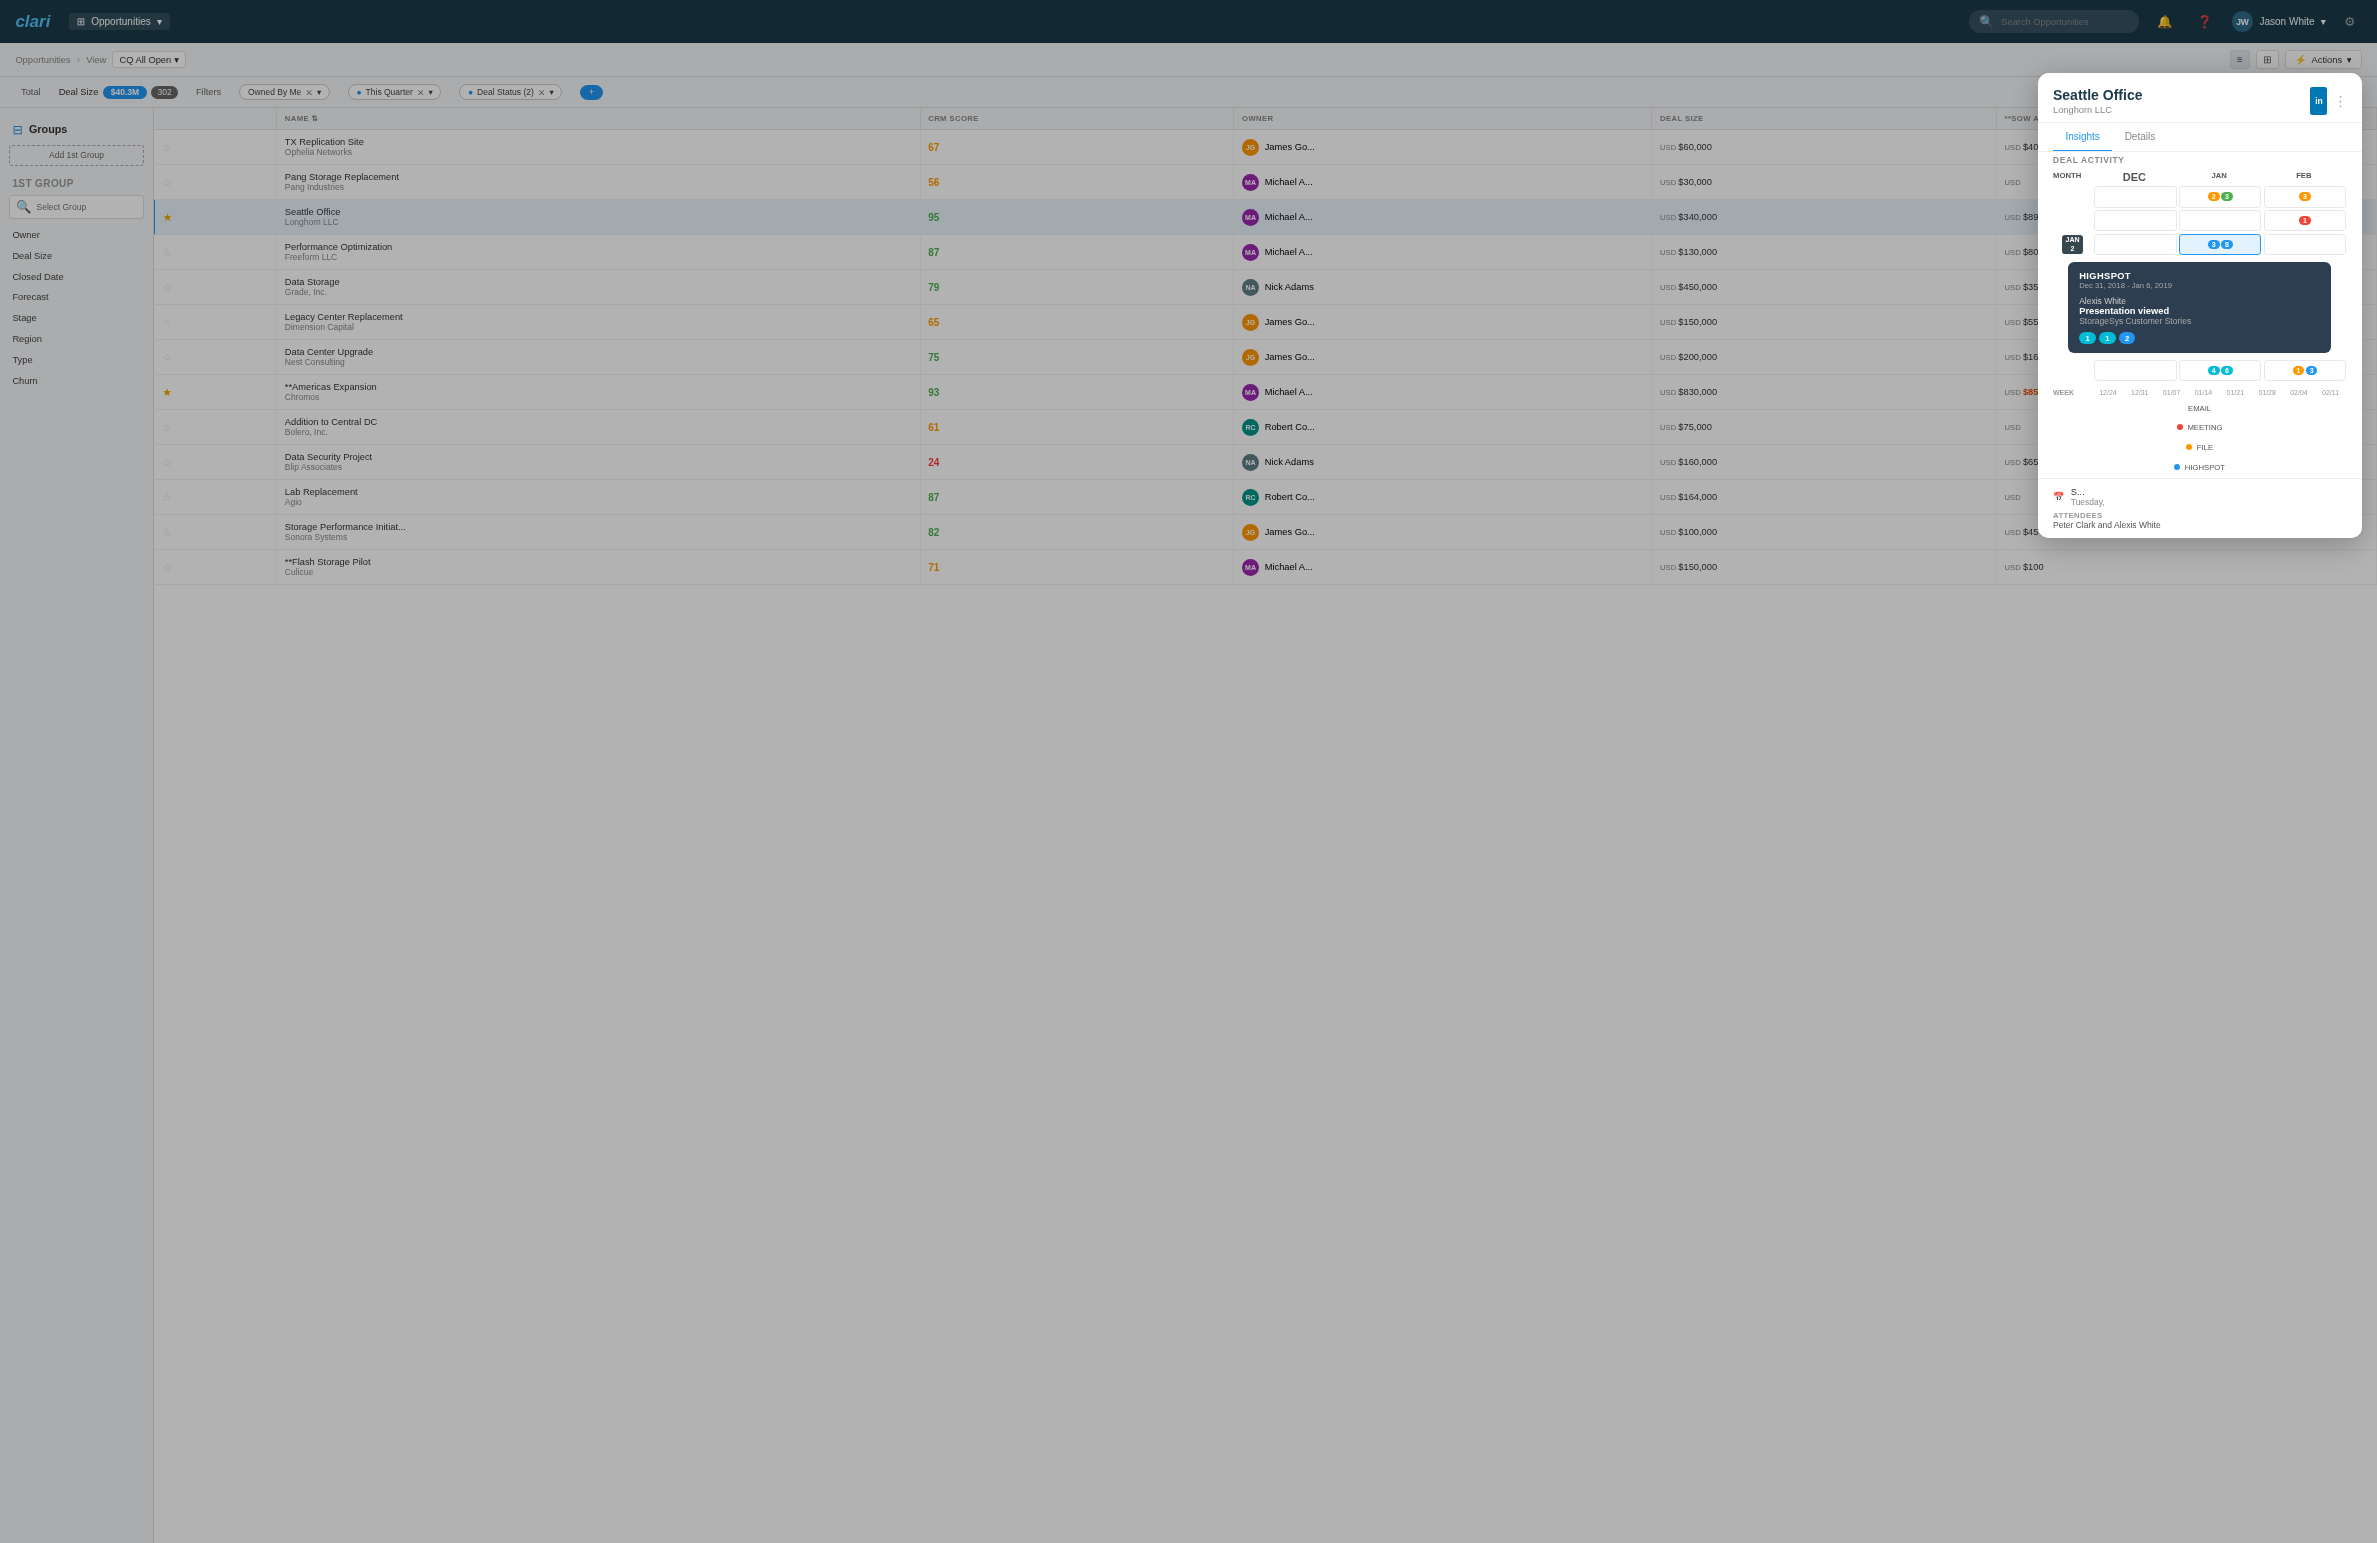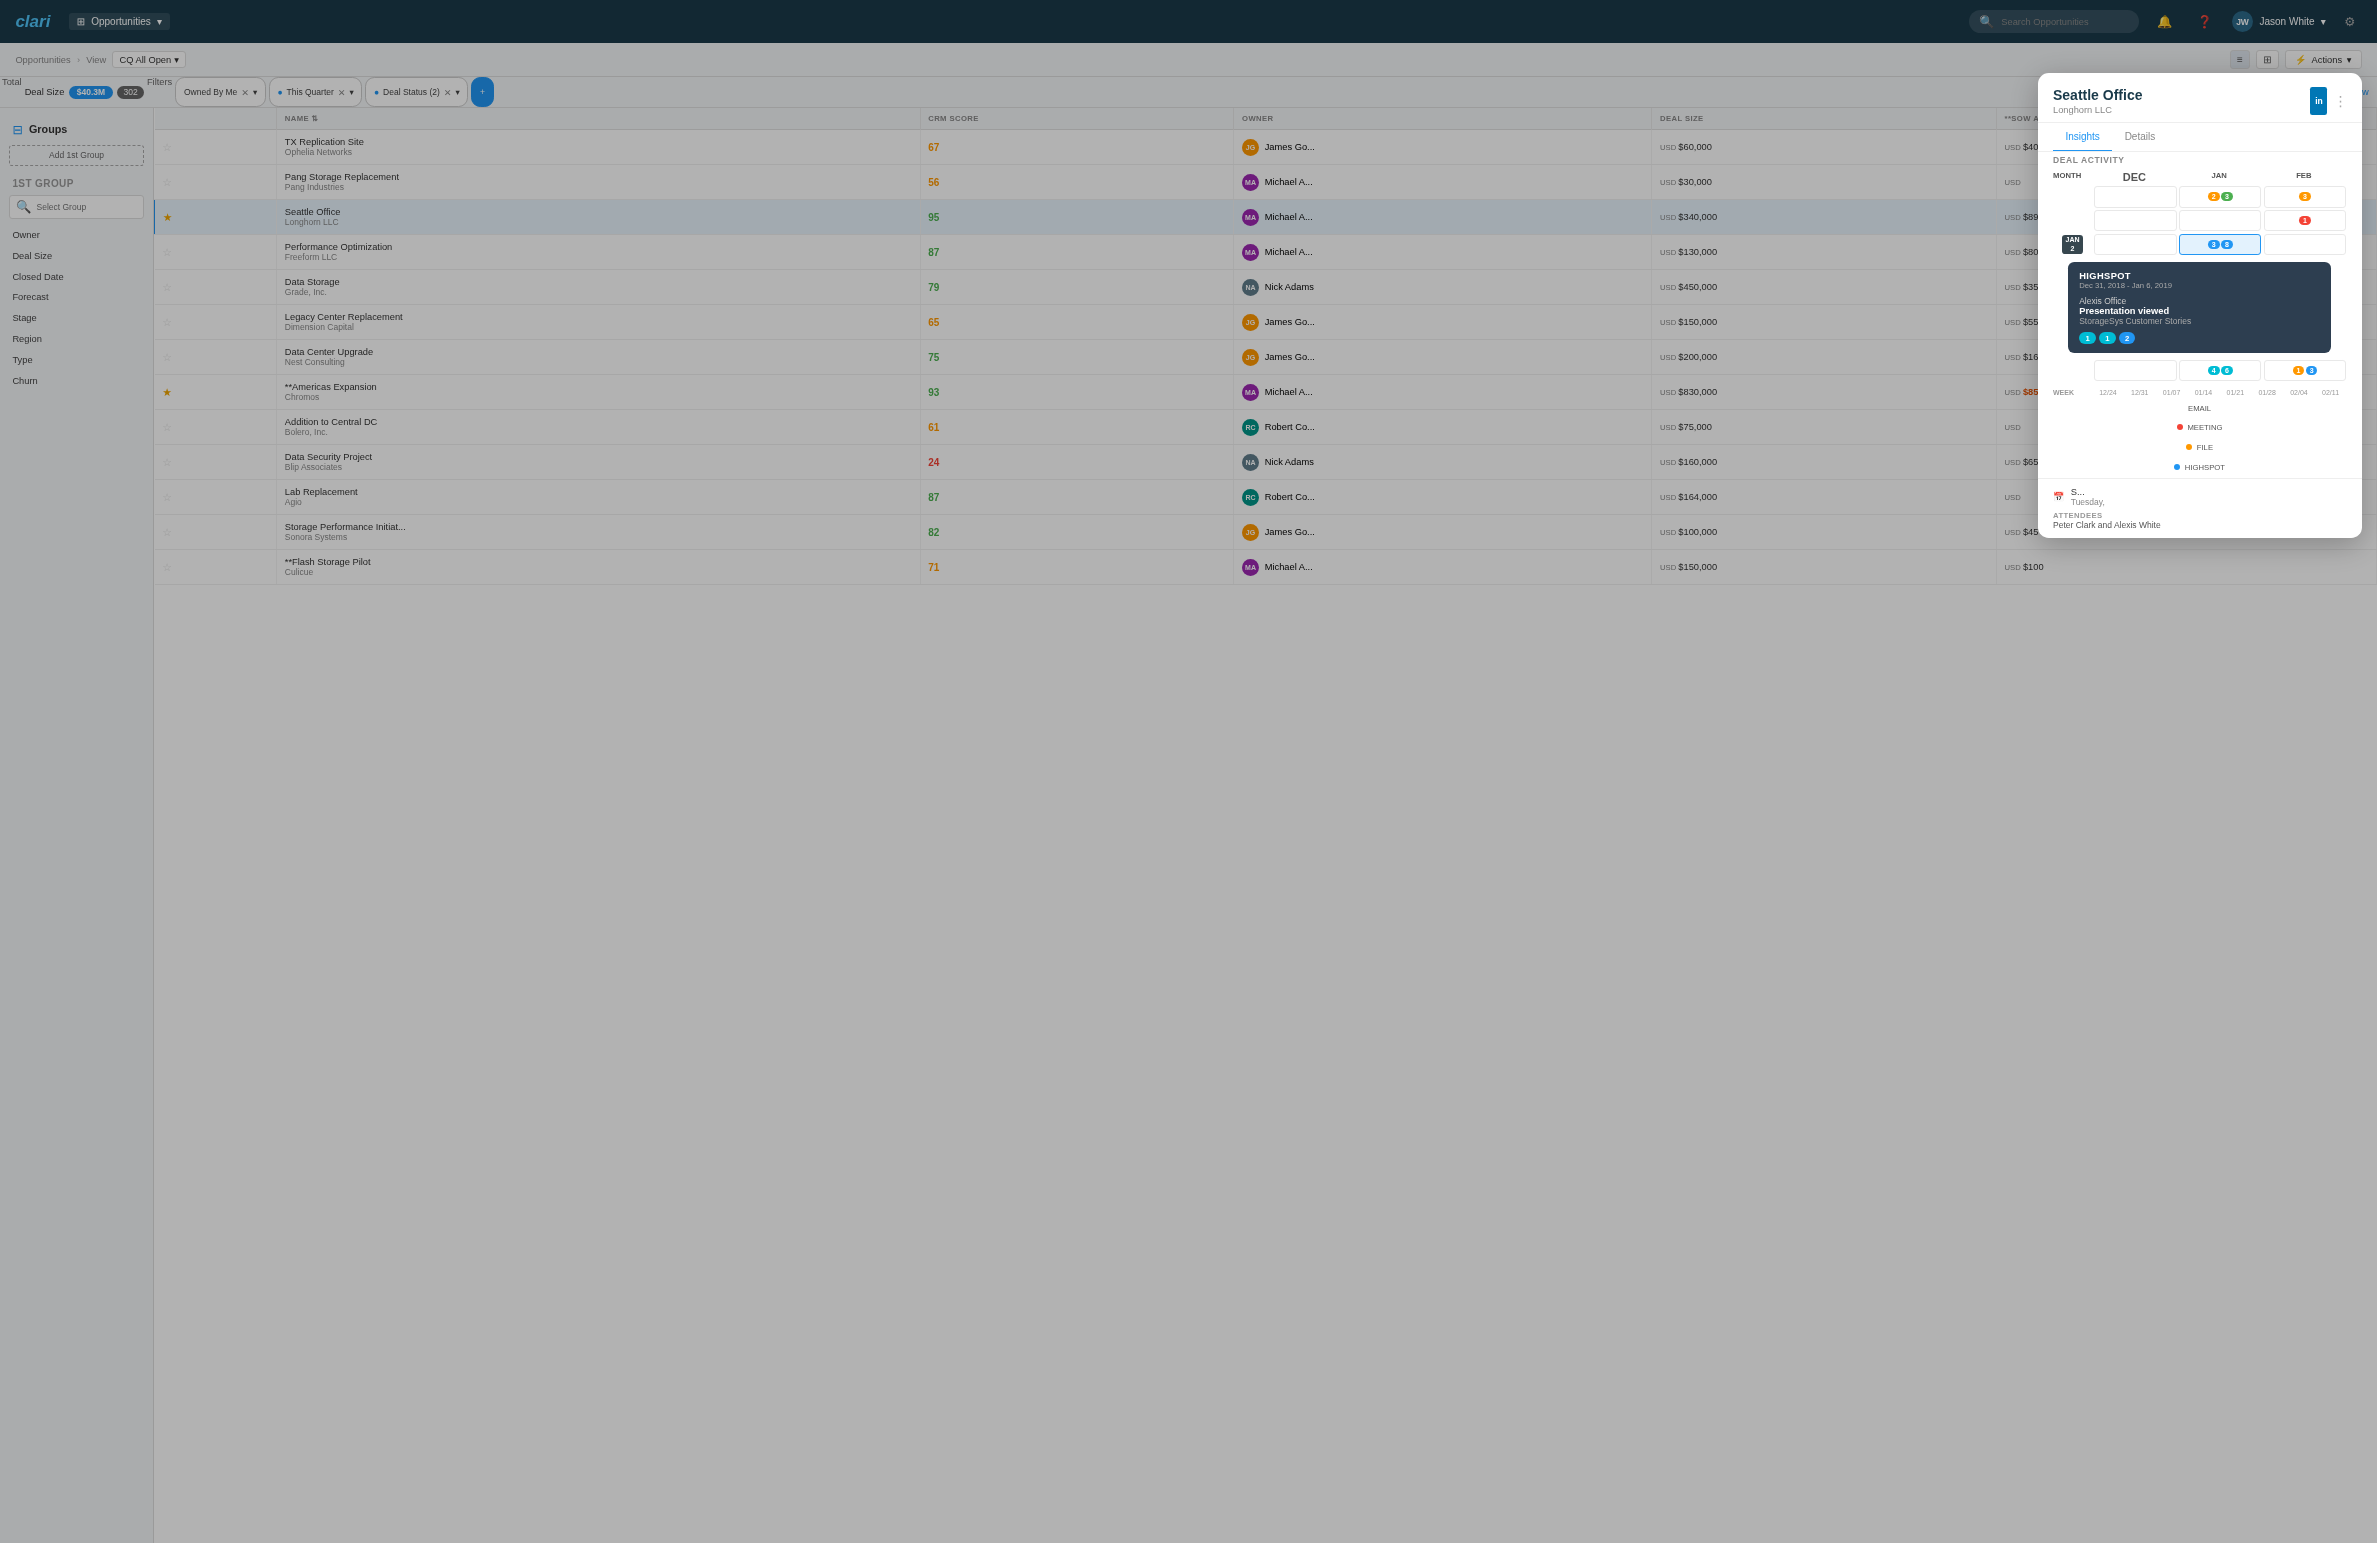--- a/index.html
+++ b/index.html
@@ -124,22 +124,23 @@
       color: #333;
       cursor: pointer;
     }
     .lightning-icon { color: #f0a500; }
 
     
     .filter-bar {
       background: #f4f6f8;
       height: 31px;
       display: flex;
-      padding: 0 2px;
-      gap: 3px;
+      align-items: center;
+      padding: 0 21px;
+      gap: 18px;
       border-bottom: 0.8px solid #e0e0e0;
     }
     .filter-label { font-size: 9.3px; color: #666; }
     .deal-size-badge {
       display: flex;
       align-items: center;
       gap: 4.6px;
       font-size: 9.3px;
       color: #333;
       font-weight: 500;
@@ -956,21 +957,21 @@
           <div class="cal-cell" style="border:1.5px solid #2196f3;background:#e3f2fd;">
             <span class="cal-pill pill-blue">3</span>
             <span class="cal-pill pill-blue">8</span>
           </div>
           <div class="cal-cell"></div>
         </div>
 
         <div class="activity-tooltip">
           <div class="tooltip-title">HIGHSPOT</div>
           <div class="tooltip-date">Dec 31, 2018 - Jan 6, 2019</div>
-          <div class="tooltip-user">Alexis Office</div>
+          <div class="tooltip-user">Alexis White</div>
           <div class="tooltip-action">Presentation viewed</div>
           <div class="tooltip-detail">StorageSys Customer Stories</div>
           <div class="tooltip-bottom-pills">
             <span class="bottom-pill pill-teal">1</span>
             <span class="bottom-pill pill-teal">1</span>
             <span class="bottom-pill pill-blue">2</span>
           </div>
         </div>
       </div>
 

